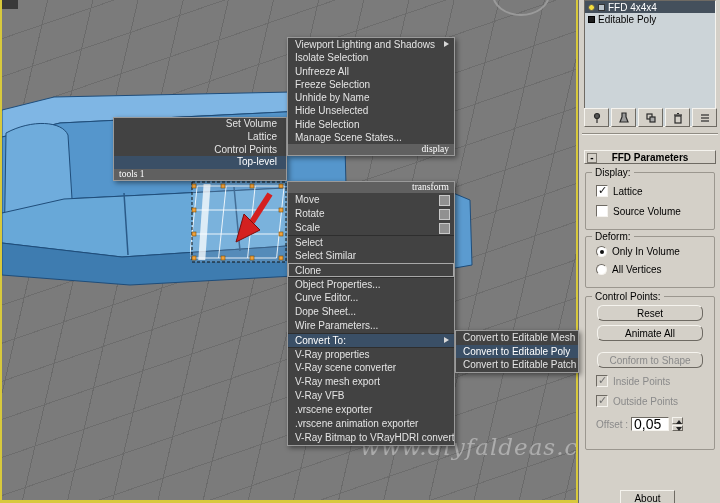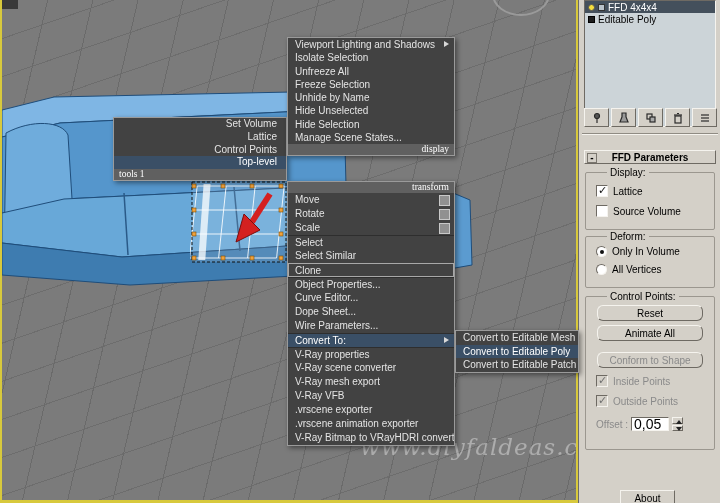--- a/index.html
+++ b/index.html
@@ -104,21 +104,21 @@
     text-align:center; line-height:13px; font-weight:bold; font-size:10px;
   }
   .rollout .minus {
     position:absolute; left:2px; top:1.5px; width:10px; height:10px;
     line-height:8px; text-align:center; font-weight:bold;
     border:1px solid #7a766e; background:#d4d0c8; font-size:10px;
   }
 
   .group { position:absolute; left:6px; width:130px; border:1px solid #9b978f; border-radius:2px; }
   .group-label {
-    position:absolute; top:-6px; left:21px; background:#d4d0c8; padding:0 3px; font-size:10px;
+    position:absolute; top:-6px; left:6px; background:#d4d0c8; padding:0 3px; font-size:10px;
   }
   .g-display { top:172px; height:58px; }
   .g-deform  { top:236px; height:52px; }
   .g-control { top:296px; height:154px; }
 
   .row { position:absolute; left:10px; display:flex; align-items:center; gap:5px; }
   .cb {
     position:relative; width:12px; height:12px; background:#fff;
     border:1px solid; border-color:#6e6a63 #f5f3ee #f5f3ee #6e6a63; flex:0 0 auto;
   }

